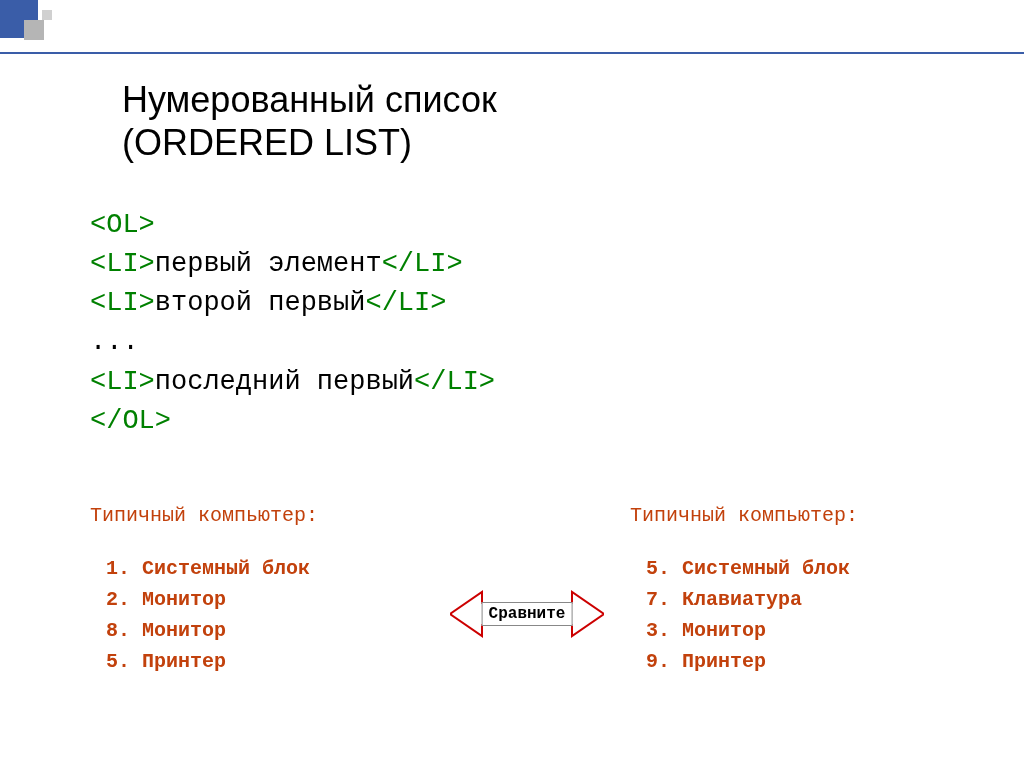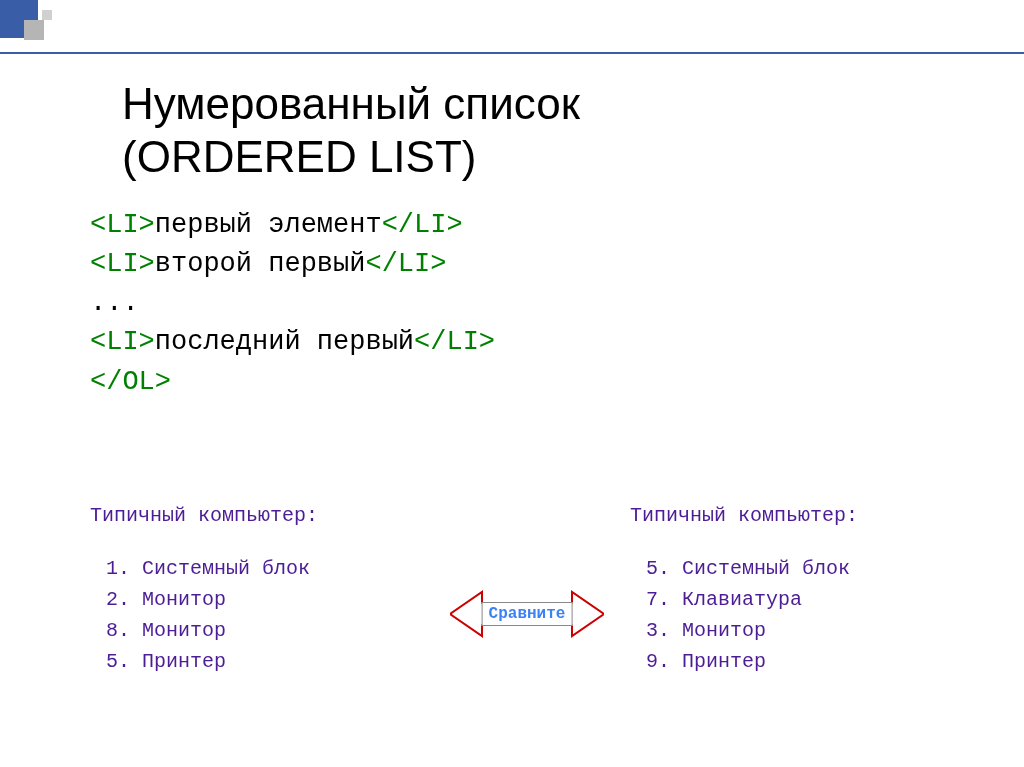--- a/index.html
+++ b/index.html
@@ -24,21 +24,21 @@
   .sq3 { width: 10px; height: 10px; background: #d0d0d0; left: 42px; top: 10px; }
   .decoration-line {
     position: absolute;
     top: 52px;
     left: 0;
     right: 0;
     height: 2px;
     background: #3a5da8;
   }
   .slide-title {
-    font-size: 44px;
+    font-size: 36px;
     color: #000;
     font-weight: normal;
     position: absolute;
     top: 78px;
     left: 122px;
     line-height: 1.2;
   }
   .code-block {
     position: absolute;
     top: 206px;
@@ -55,27 +55,27 @@
     position: absolute;
     top: 500px;
     left: 90px;
     right: 60px;
     display: flex;
     align-items: flex-start;
   }
   .example-col {
     font-family: "Courier New", monospace;
     font-size: 20px;
-    color: #4c1d95;
+    color: #c2410c;
     line-height: 1.55;
     width: 345px;
   }
   .example-col.right { width: 345px; }
   .example-title { margin-bottom: 22px; }
-  .example-list { list-style: none; padding-left: 16px; }
+  .example-list { list-style: none; padding-left: 16px; font-weight: bold; }
   .example-list li { white-space: pre; }
 
   .compare-wrap {
     display: flex;
     flex-direction: column;
     align-items: center;
     margin: 0 26px;
     padding-top: 88px;
     position: relative;
   }
@@ -85,21 +85,21 @@
     position: relative;
   }
   .compare-label {
     position: absolute;
     top: 50%;
     left: 50%;
     transform: translate(-50%, -50%);
     font-family: "Courier New", monospace;
     font-weight: bold;
     font-size: 16px;
-    color: #3b82f6;
+    color: #000000;
     border: 1px solid #888;
     background: #fff;
     padding: 2px 6px;
     white-space: nowrap;
   }
 </style>
 </head>
 <body>
 
 <div class="decoration">
@@ -108,20 +108,21 @@
   <div class="sq sq3"></div>
 </div>
 <div class="decoration-line"></div>
 
 <h1 class="slide-title">
   <span>Нумерованный список</span><br>
   <span>(ORDERED LIST)</span>
 </h1>
 
 <div class="code-block">
+  <div><span class="tag-green">&lt;OL&gt;</span></div>
   <div class="indent1"><span class="tag-green">&lt;LI&gt;</span><span class="plain">первый элемент</span><span class="tag-green">&lt;/LI&gt;</span></div>
   <div class="indent1"><span class="tag-green">&lt;LI&gt;</span><span class="plain">второй первый</span><span class="tag-green">&lt;/LI&gt;</span></div>
   <div class="indent1 plain">...</div>
   <div class="indent1"><span class="tag-green">&lt;LI&gt;</span><span class="plain">последний первый</span><span class="tag-green">&lt;/LI&gt;</span></div>
   <div><span class="tag-green">&lt;/OL&gt;</span></div>
 </div>
 
 <div class="examples">
 
   <div class="example-col">

